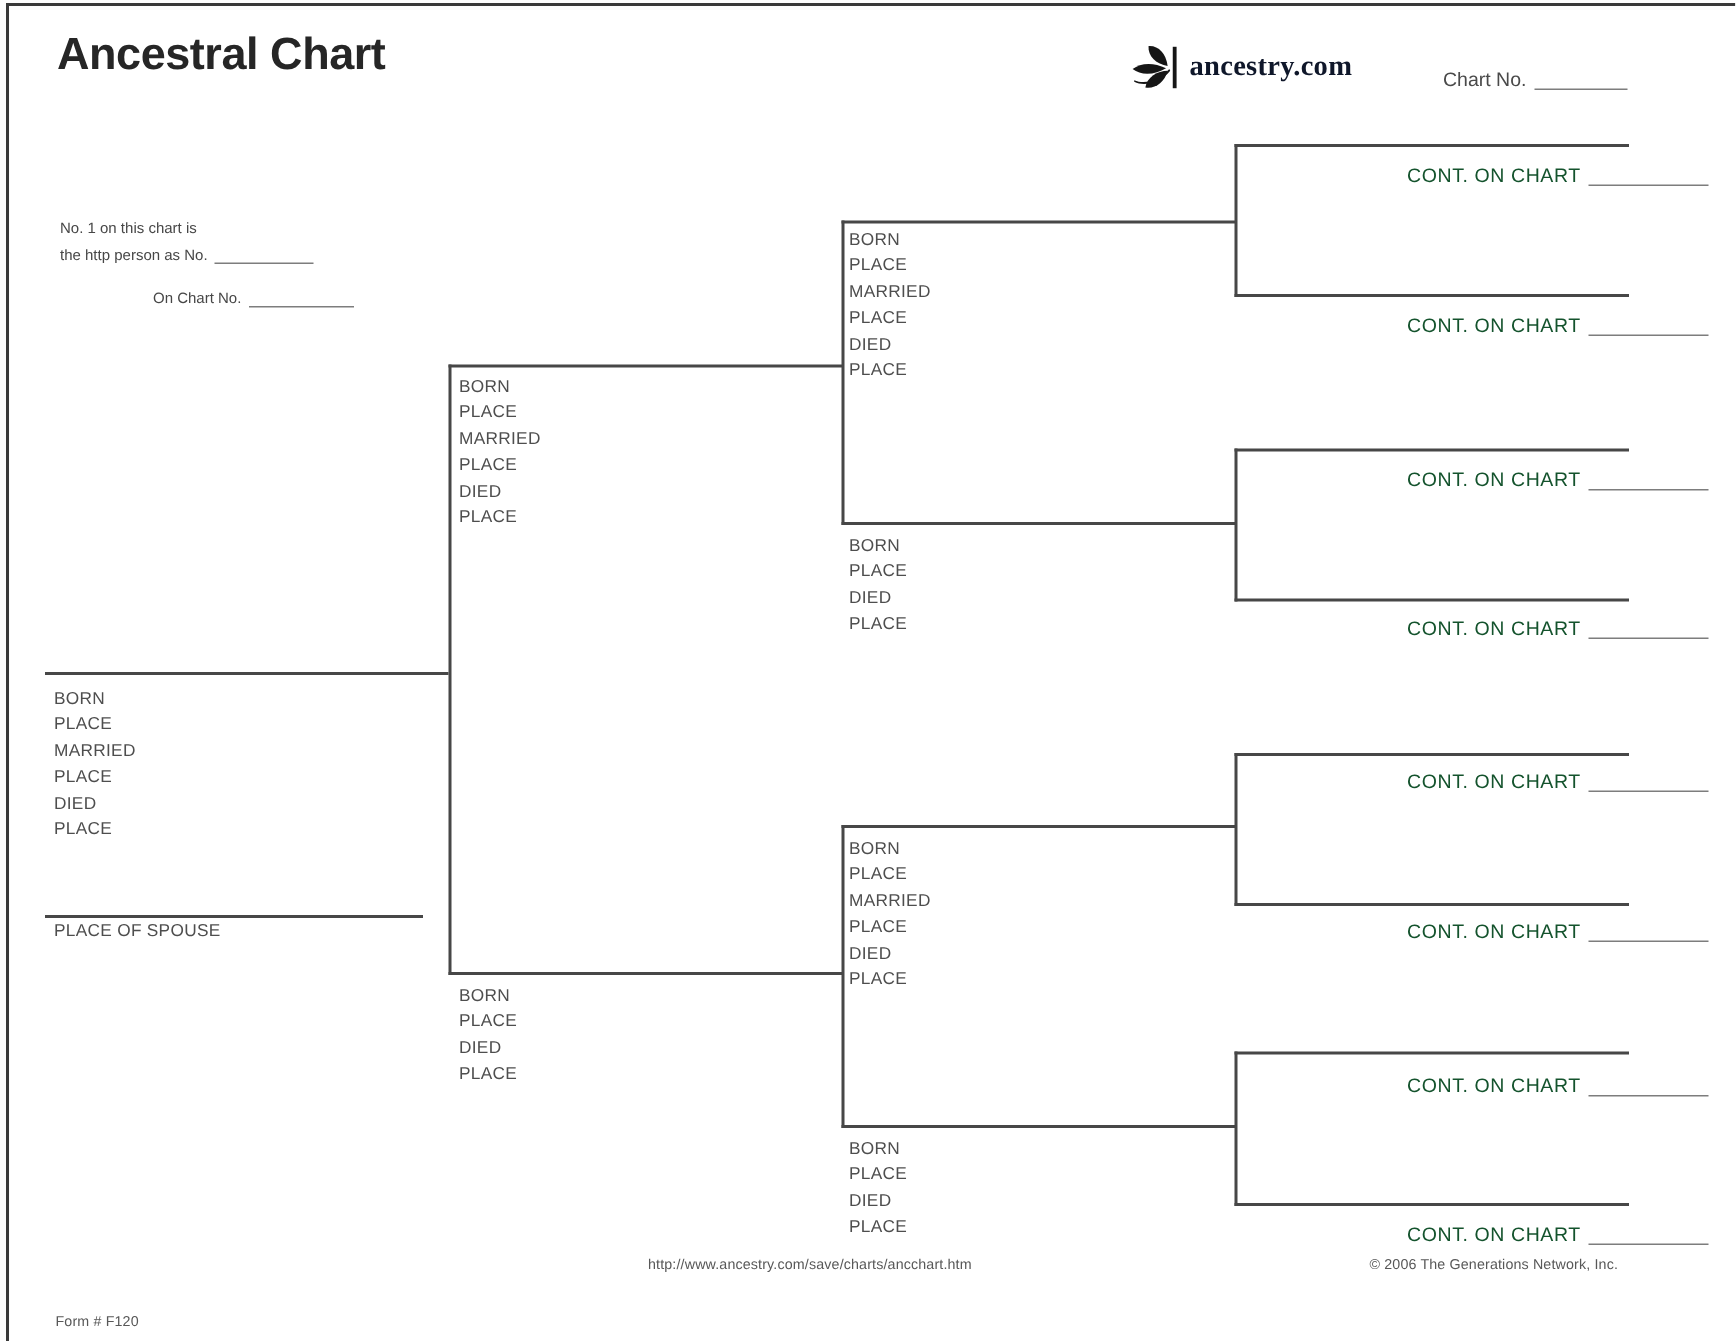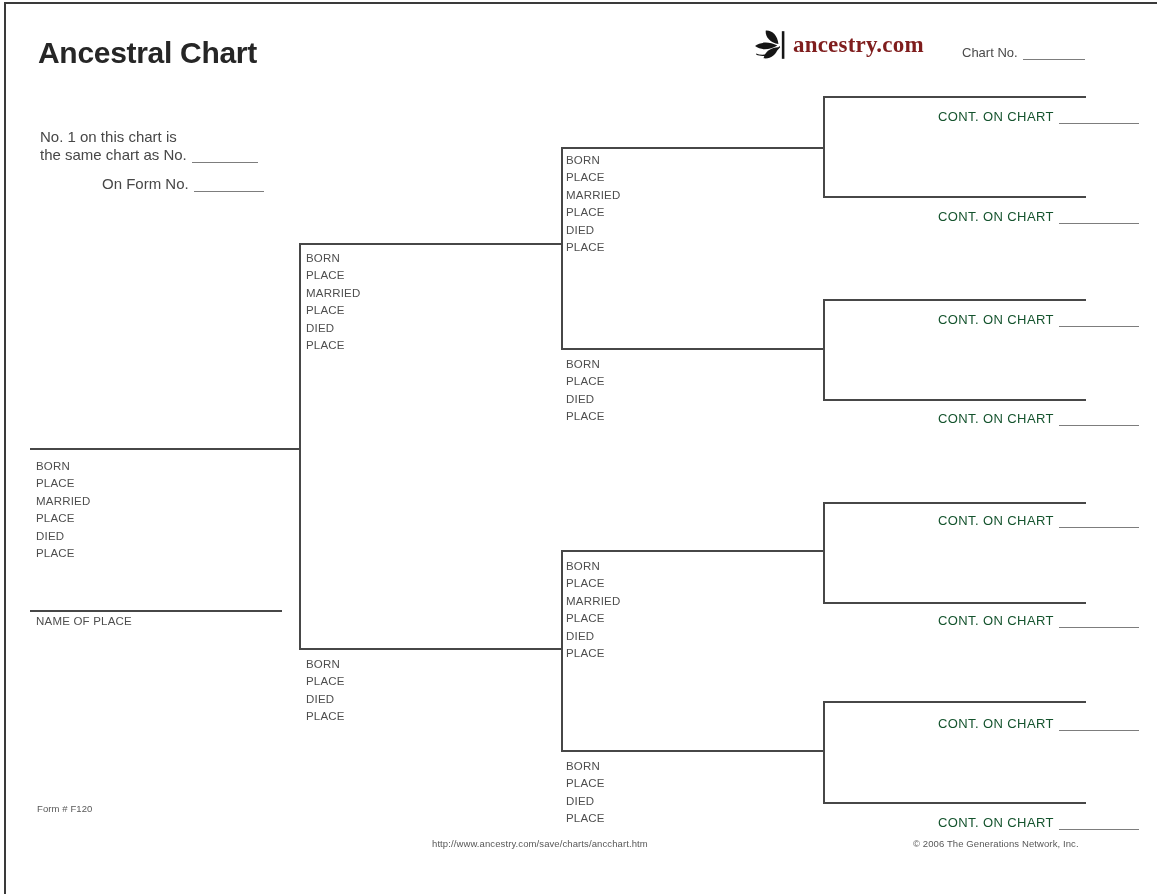--- a/index.html
+++ b/index.html
@@ -5,31 +5,31 @@
   html,body{margin:0;padding:0;background:#ffffff;}
   .page{
     position:relative;width:1157px;height:894px;background:#fff;
     font-family:"Liberation Sans","DejaVu Sans",sans-serif;color:#4e4e4e;
     overflow:hidden;
   }
   
   .edge-top{position:absolute;left:6px;top:2px;right:0;height:2px;background:#3a3a3a;}
   .edge-left{position:absolute;left:4px;top:2px;bottom:0;width:2px;background:#3a3a3a;}
 
-  .title{position:absolute;left:38px;top:36px;font-size:30px;font-weight:700;
+  .title{position:absolute;left:38px;top:20px;font-size:30px;font-weight:700;
          color:#262626;letter-spacing:-0.3px;}
 
   .logo{position:absolute;left:752px;top:28px;display:flex;align-items:center;gap:3px;}
   .logo svg{display:block;}
-  .logo-text{font-family:"Liberation Serif","DejaVu Serif",serif;font-size:23px;
-             font-weight:600;color:#7f1d1d;letter-spacing:0.2px;}
+  .logo-text{font-family:"Liberation Serif","DejaVu Serif",serif;font-size:19px;
+             font-weight:600;color:#0f172a;letter-spacing:0.2px;}
 
   .chartno{position:absolute;left:962px;top:45px;font-size:13px;color:#4a4a4a;white-space:nowrap;}
 
-  .note{position:absolute;font-size:15px;line-height:17.5px;color:#474747;white-space:nowrap;}
+  .note{position:absolute;font-size:10px;line-height:17.5px;color:#474747;white-space:nowrap;margin-top:16px;}
 
   .blank{display:inline-block;border-bottom:1.4px solid #7d7d7d;height:11px;vertical-align:-3px;margin-left:5px;}
 
   
   .hl,.vl{position:absolute;background:#474747;}
   .hl{height:2px;}
   .vl{width:2px;}
 
   .fields{position:absolute;font-size:11.5px;line-height:17.4px;letter-spacing:0.2px;
           color:#4e4e4e;white-space:nowrap;}
@@ -63,25 +63,25 @@
     <span class="logo-text">ancestry.com</span>
   </div>
 
   <div class="chartno">
     <span>Chart No.</span><span class="blank" style="width:62px"></span>
   </div>
 
   <div class="note" style="left:40px;top:128px">
     <div>No. 1 on this chart is</div>
     <div>
-      <span>the same chart as No.</span><span class="blank" style="width:66px"></span>
+      <span>the http person as No.</span><span class="blank" style="width:66px"></span>
     </div>
   </div>
   <div class="note" style="left:102px;top:175px">
-    <span>On Form No.</span><span class="blank" style="width:70px"></span>
+    <span>On Chart No.</span><span class="blank" style="width:70px"></span>
   </div>
 
   <div class="hl" style="left:30px;top:448px;width:269px"></div>
   <div class="hl" style="left:30px;top:610px;width:252px"></div>
 
   <div class="hl" style="left:299px;top:243px;width:263px"></div>
   <div class="hl" style="left:299px;top:648px;width:263px"></div>
   <div class="vl" style="left:299px;top:243px;height:407px"></div>
 
   <div class="hl" style="left:561px;top:147px;width:263px"></div>
@@ -110,21 +110,21 @@
 
   <div class="fields" style="left:36px;top:458px">
     <div>BORN</div>
     <div>PLACE</div>
     <div>MARRIED</div>
     <div>PLACE</div>
     <div>DIED</div>
     <div>PLACE</div>
   </div>
 
-  <div class="spouse">NAME OF PLACE</div>
+  <div class="spouse">PLACE OF SPOUSE</div>
 
   <div class="fields" style="left:306px;top:250px">
     <div>BORN</div>
     <div>PLACE</div>
     <div>MARRIED</div>
     <div>PLACE</div>
     <div>DIED</div>
     <div>PLACE</div>
   </div>
 
@@ -185,17 +185,17 @@
   <div class="cont" style="top:613px">
     <span>CONT. ON CHART</span><span class="blank"></span>
   </div>
   <div class="cont" style="top:716px">
     <span>CONT. ON CHART</span><span class="blank"></span>
   </div>
   <div class="cont" style="top:815px">
     <span>CONT. ON CHART</span><span class="blank"></span>
   </div>
 
-  <div class="footer" style="left:37px;top:803px">Form # F120</div>
+  <div class="footer" style="left:37px;top:876px">Form # F120</div>
   <div class="footer" style="left:432px;top:838px">http://www.ancestry.com/save/charts/ancchart.htm</div>
   <div class="footer" style="left:913px;top:838px">© 2006 The Generations Network, Inc.</div>
 
 </div>
 
 </body></html>

